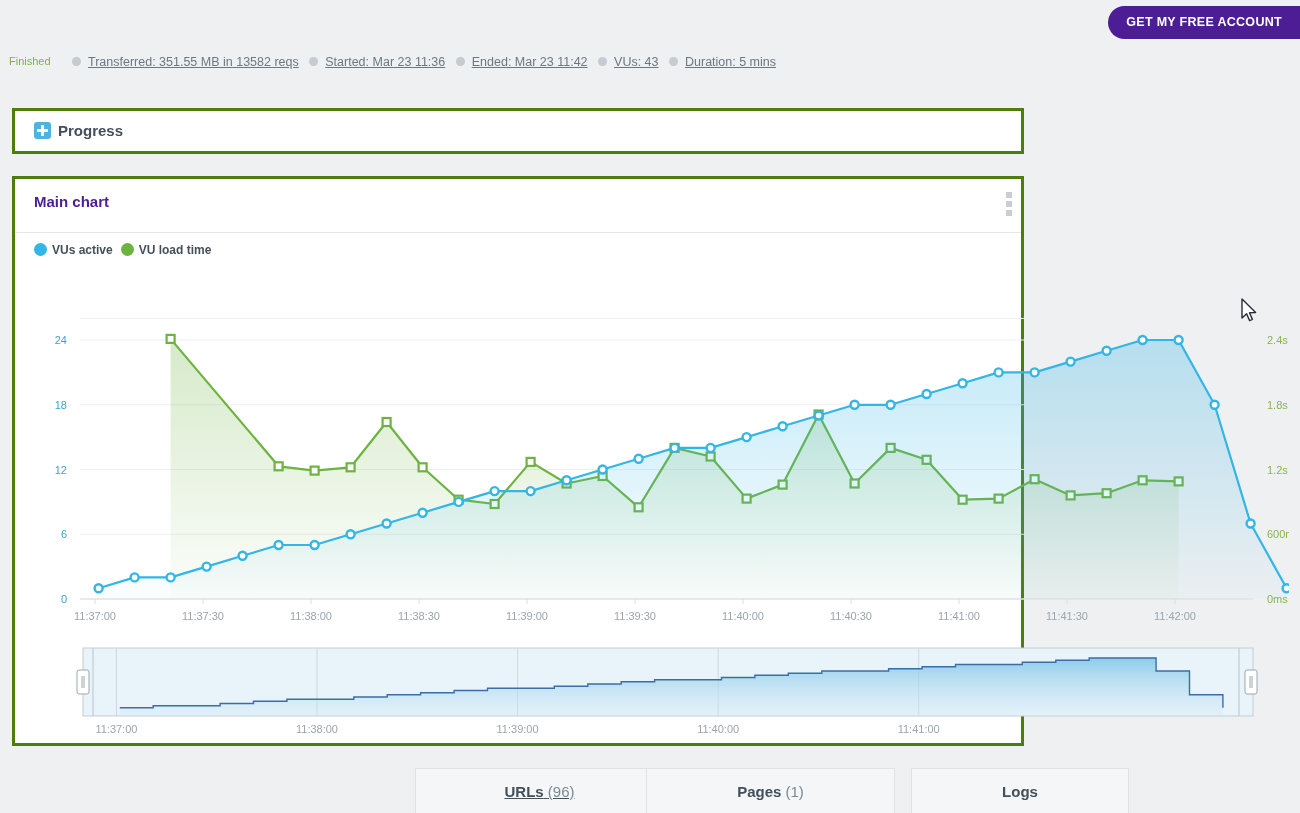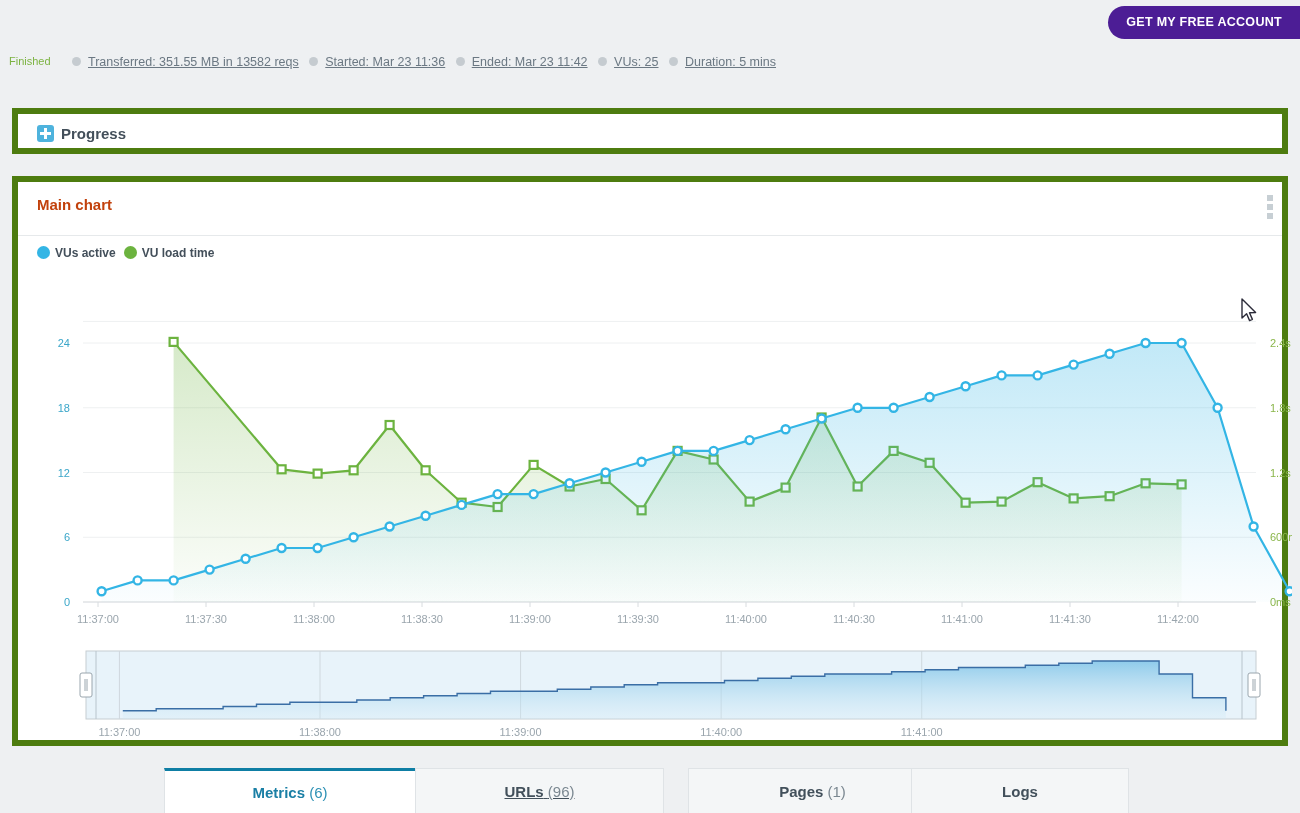--- a/index.html
+++ b/index.html
@@ -69,23 +69,23 @@
     color:#6b7883;
   }
   .status-item{display:inline-block;margin-right:3px;text-decoration:underline;}
   .dot{
     display:inline-block;width:9px;height:9px;border-radius:50%;
     background:#c5cbd0;margin:0 7px 0 4px;vertical-align:0px;
   }
 
   
   .panel{
-    position:absolute;left:12px;width:1276px;
+    position:absolute;left:12px;width:1012px;
     background:#ffffff;
-    border:6px solid #4d7c0f;
+    border:3px solid #4d7c0f;
     box-sizing:border-box;
   }
   .panel-progress{top:108px;height:46px;}
   .progress-head{
     position:absolute;left:19px;top:11px;
     font-size:15px;font-weight:bold;color:#434f5a;
   }
   .plus-icon{
     display:inline-block;width:17px;height:17px;
     background:#4eb3dd;border-radius:3px;
@@ -93,21 +93,21 @@
   }
   .plus-icon:before,.plus-icon:after{
     content:"";position:absolute;background:#fff;
   }
   .plus-icon:before{left:7px;top:3px;width:3px;height:11px;}
   .plus-icon:after{left:3px;top:7px;width:11px;height:3px;}
 
   .panel-chart{top:176px;height:570px;}
   .chart-title{
     position:absolute;left:19px;top:14px;
-    font-size:15px;font-weight:bold;color:#c2410c;
+    font-size:15px;font-weight:bold;color:#4c1d95;
   }
   .chart-divider{
     position:absolute;left:0;top:53px;width:100%;height:1px;
     background:#e6e9eb;
   }
   .context-menu-icon{
     position:absolute;right:9px;top:13px;
     width:6px;height:24px;cursor:pointer;
   }
   .context-menu-icon span{
@@ -172,21 +172,21 @@
 <div class="header">
   <button class="cta-button">GET MY FREE ACCOUNT</button>
 </div>
 
 <div class="statusbar">
   <span class="status-finished">Finished</span>
   <span class="status-items">
     <span class="status-item"><span class="dot"></span><span>Transferred: 351.55 MB in 13582 reqs</span></span>
     <span class="status-item"><span class="dot"></span><span>Started: Mar 23 11:36</span></span>
     <span class="status-item"><span class="dot"></span><span>Ended: Mar 23 11:42</span></span>
-    <span class="status-item"><span class="dot"></span><span>VUs: 25</span></span>
+    <span class="status-item"><span class="dot"></span><span>VUs: 43</span></span>
     <span class="status-item"><span class="dot"></span><span>Duration: 5 mins</span></span>
   </span>
 </div>
 
 <div class="panel panel-progress">
   <div class="progress-head">
     <span class="plus-icon"></span><span>Progress</span>
   </div>
 </div>
 
@@ -346,29 +346,25 @@
       </g>
       <g>
         <rect x="1230" y="405" width="12" height="24" rx="2" fill="#ffffff" stroke="#9aa6ae" stroke-width="1"></rect>
         <line x1="1235" x2="1235" y1="411" y2="423" stroke="#9aa6ae" stroke-width="1"></line>
         <line x1="1237" x2="1237" y1="411" y2="423" stroke="#9aa6ae" stroke-width="1"></line>
       </g>
     </svg>
 </div>
 
 <div class="tabs">
-  <div class="tab active" style="left:0px;width:252px;">
-    <span class="tab-label">Metrics</span>
-    <span class="tab-count">(6)</span>
-  </div>
   <div class="tab" style="left:251px;width:249px;text-decoration:underline;">
     <span class="tab-label">URLs</span>
     <span class="tab-count">(96)</span>
   </div>
-  <div class="tab" style="left:524px;width:249px;">
+  <div class="tab" style="left:482px;width:249px;">
     <span class="tab-label">Pages</span>
     <span class="tab-count">(1)</span>
   </div>
   <div class="tab" style="left:747px;width:218px;">
     <span class="tab-label">Logs</span>
     <span class="tab-count"></span>
   </div>
 </div>
 
 <svg class="cursor" style="left:1240px;top:298px;" width="18" height="26" viewBox="0 0 18 26">

